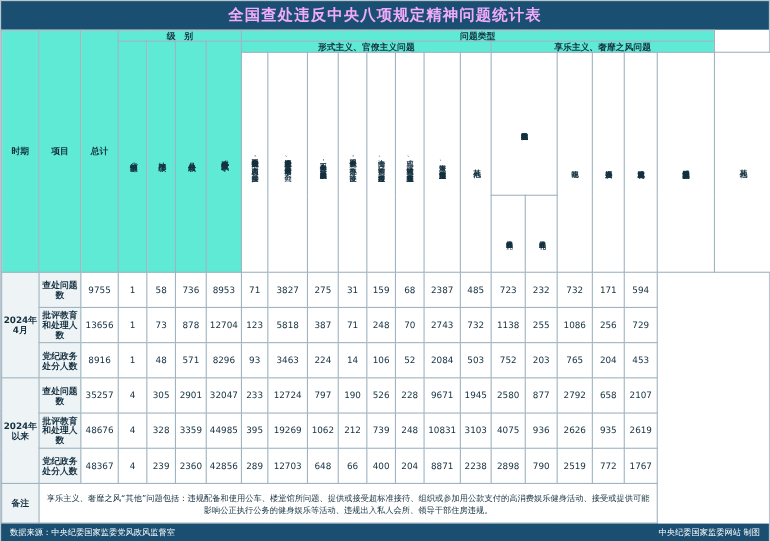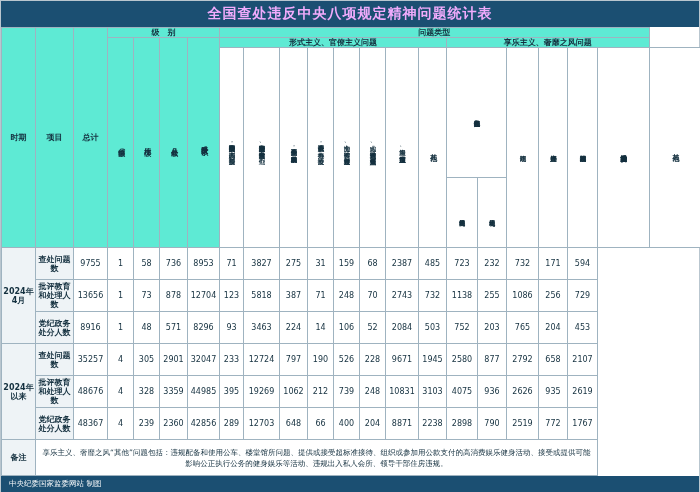--- a/index.html
+++ b/index.html
@@ -309,15 +309,16 @@
     </tr>
 
     <tr style="height:36px">
       <td class="note-label">备注</td>
       <td class="note-text" colspan="19">享乐主义、奢靡之风“其他”问题包括：违规配备和使用公车、楼堂馆所问题、提供或接受超标准接待、组织或参加用公款支付的高消费娱乐健身活动、接受或提供可能影响公正执行公务的健身娱乐等活动、违规出入私人会所、领导干部住房违规。</td>
     </tr>
   </tbody>
     </table>
 
   <div class="footer">
+    <span>数据来源：中央纪委国家监委党风政风监督室</span>
     <span>中央纪委国家监委网站 制图</span>
   </div>
 </div>
 
 </body></html>

